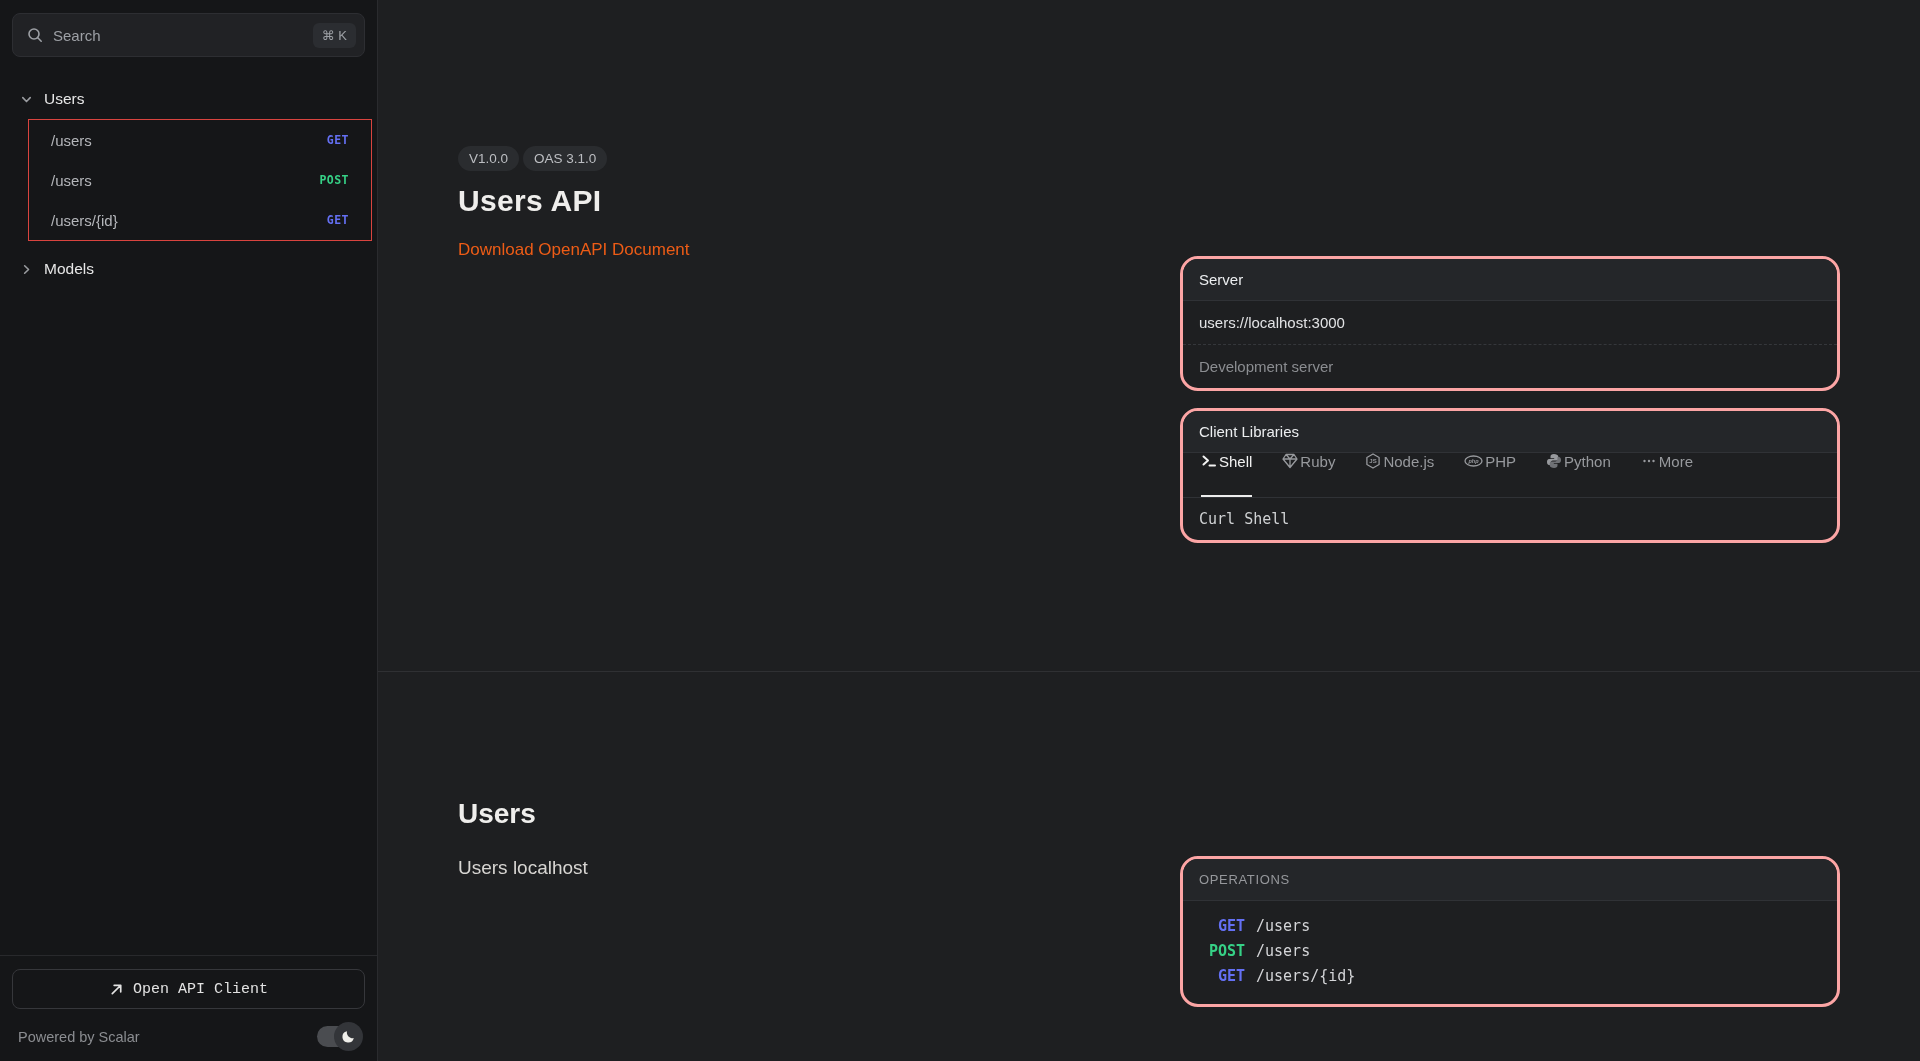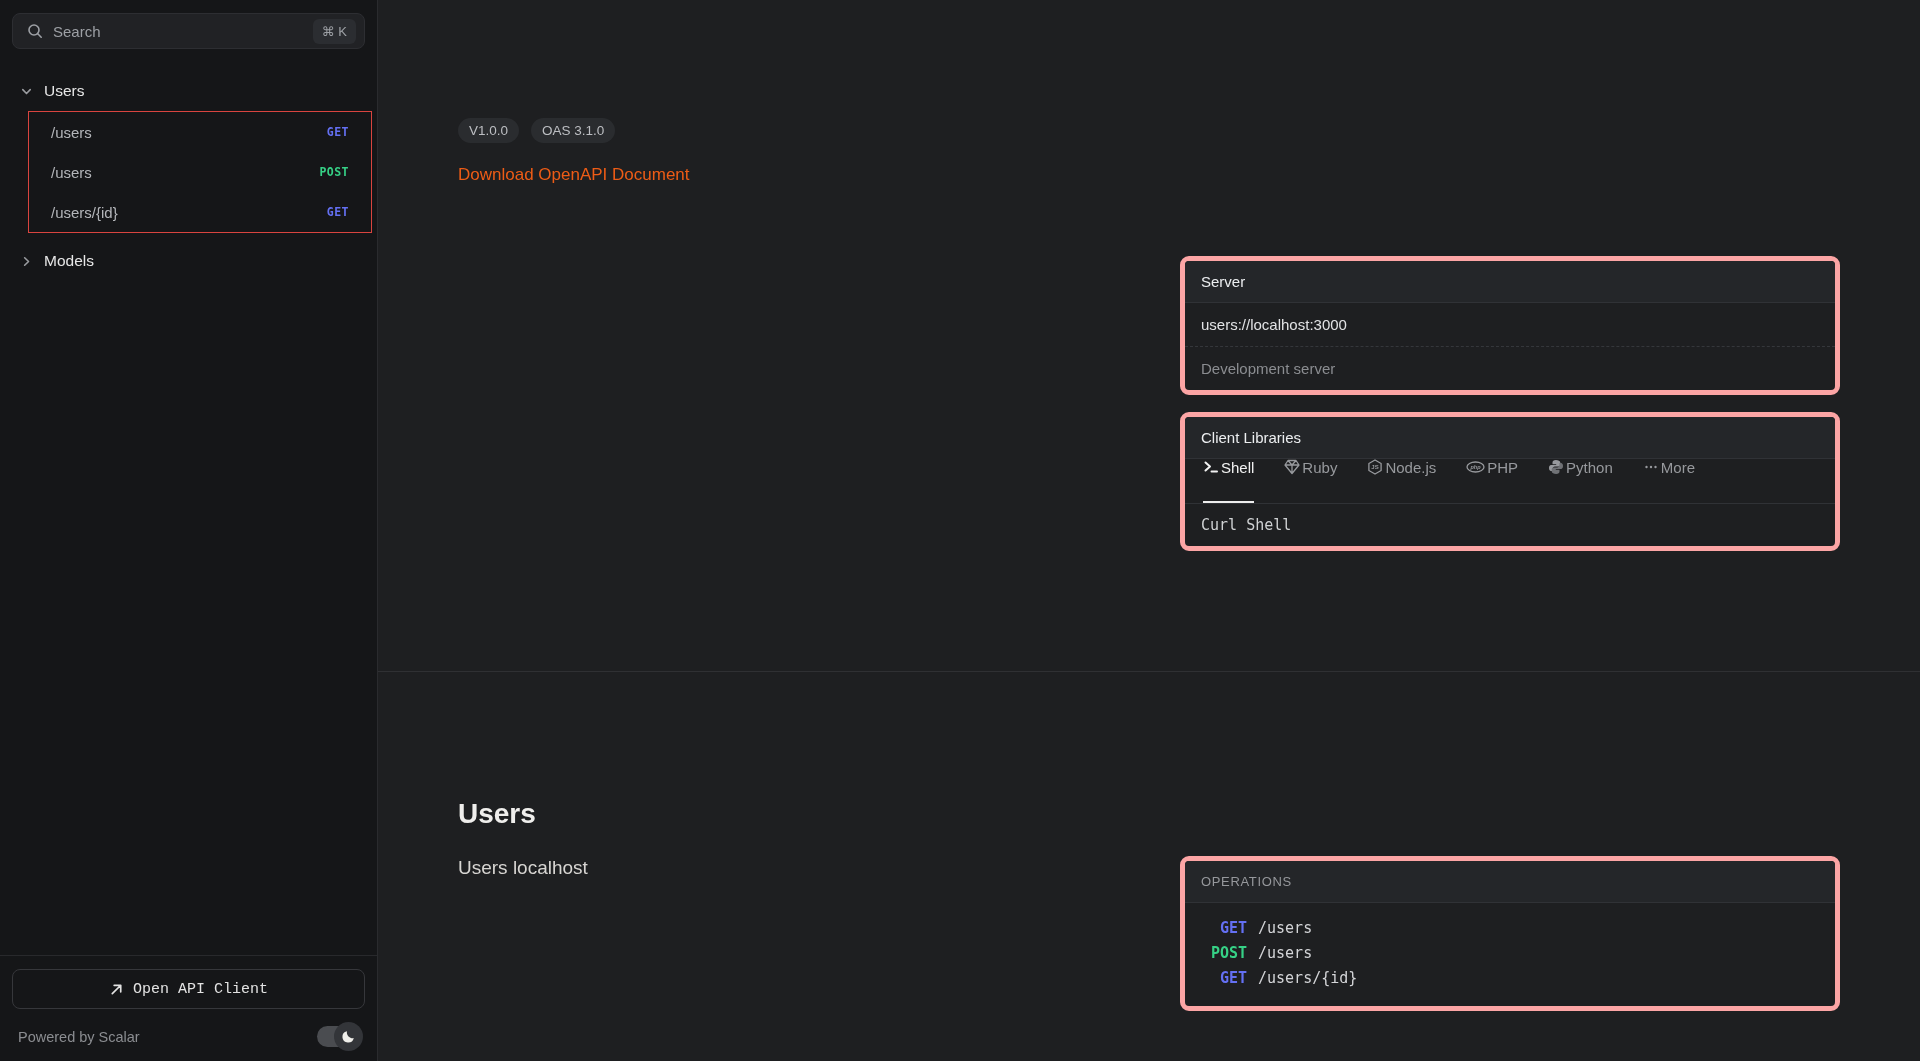--- a/index.html
+++ b/index.html
@@ -3,21 +3,21 @@
 <meta charset="utf-8">
 <style>
   * { margin:0; padding:0; box-sizing:border-box; }
   html,body { width:1920px; height:1061px; overflow:hidden; background:#1e1f21;
     font-family:"Liberation Sans", sans-serif; color:#e6e6e6; }
   .mono { font-family:"DejaVu Sans Mono", monospace; }
 
   
   aside { position:fixed; left:0; top:0; width:378px; height:1061px;
     background:#151618; border-right:1px solid #2a2b2e; display:flex; flex-direction:column; }
-  .search { margin:13px 12px 0 12px; height:36px; background:#212225; border:1px solid #2d2e32;
+  .search { margin:13px 12px 0 12px; height:44px; background:#212225; border:1px solid #2d2e32;
     border-radius:8px; display:flex; align-items:center; padding:0 8px 0 14px; cursor:text; }
   .search .ph { color:#9da0a5; font-size:15px; margin-left:10px; flex:1; }
   .kbd { background:#2b2d31; border-radius:6px; padding:5px 9px; font-size:13px; color:#9da0a5; }
   nav { margin-top:26px; }
   .nav-header { display:flex; align-items:center; gap:11px; height:32px; padding:0 16px 0 20px;
     font-size:15.5px; color:#e7e7e7; font-weight:500; cursor:pointer; }
   .hl-box { margin:4px 5px 0 28px; border:1.5px solid #d9443f; }
   .nav-item { height:40px; display:flex; align-items:center; justify-content:space-between;
     padding:0 22px; cursor:pointer; }
   .nav-item .path { color:#b4b6ba; font-size:15px; }
@@ -32,26 +32,26 @@
   .toggle { position:relative; width:44px; height:21px; background:#4a4c50; border-radius:11px; cursor:pointer; }
   .knob { position:absolute; right:-2px; top:-4px; width:29px; height:29px; border-radius:50%;
     background:#333539; display:flex; align-items:center; justify-content:center; }
 
   
   main { margin-left:378px; width:1542px; height:1061px; }
   section { display:grid; grid-template-columns:minmax(0,1fr) 660px; column-gap:40px; padding:0 80px; }
   .sec-intro { height:672px; border-bottom:1px solid #2f3033; }
   .sec-intro .col-left { padding-top:118px; }
   .sec-intro .col-right { padding-top:256px; }
-  .badges { display:flex; gap:12px; }
+  .badges { display:flex; gap:4px;margin-top:28px; }
   .pill { background:#2a2c2f; color:#bcbec2; font-size:13.5px; padding:5px 11px; border-radius:999px; }
   h1 { font-size:30px; font-weight:700; color:#efeeec; margin-top:13px; letter-spacing:.01em; }
   .dl-link { display:inline-block; margin-top:22px; font-size:17px; color:#ed5c16; text-decoration:none; cursor:pointer; }
 
-  .card { border:5px solid #fca5a5; border-radius:9px; background:#1e1f21; overflow:hidden; }
+  .card { border:3px solid #fca5a5; border-radius:18px; background:#1e1f21; overflow:hidden; }
   .card + .card { margin-top:17px; }
   .card-header { background:#242629; padding:12px 16px; font-size:15px; color:#eceef0;
     border-bottom:1px solid #303236; }
   .card-row { padding:13px 16px; font-size:15px; color:#e2e3e5; border-bottom:1px dashed #35373b; }
   .card-row:last-child { border-bottom:none; }
   .card-row.muted { color:#8b8d91; }
 
   .tabs { display:flex; align-items:stretch; gap:30px; height:45px; padding:0 18px; border-bottom:1px solid #303236; }
   .tab { display:flex; gap:2px; font-size:15px; color:#97999d; cursor:pointer;
     border-bottom:2px solid transparent; }
@@ -137,20 +137,21 @@
   </div>
 </aside>
 
 <main>
   <section class="sec-intro">
     <div class="col-left">
       <div class="badges">
         <span class="pill">V1.0.0</span>
         <span class="pill">OAS 3.1.0</span>
       </div>
+      <h1>Users API</h1>
       <a class="dl-link">Download OpenAPI Document</a>
     </div>
     <div class="col-right">
       <div class="card">
         <div class="card-header">Server</div>
         <div class="card-row">users://localhost:3000</div>
         <div class="card-row muted">Development server</div>
       </div>
       <div class="card">
         <div class="card-header">Client Libraries</div>

